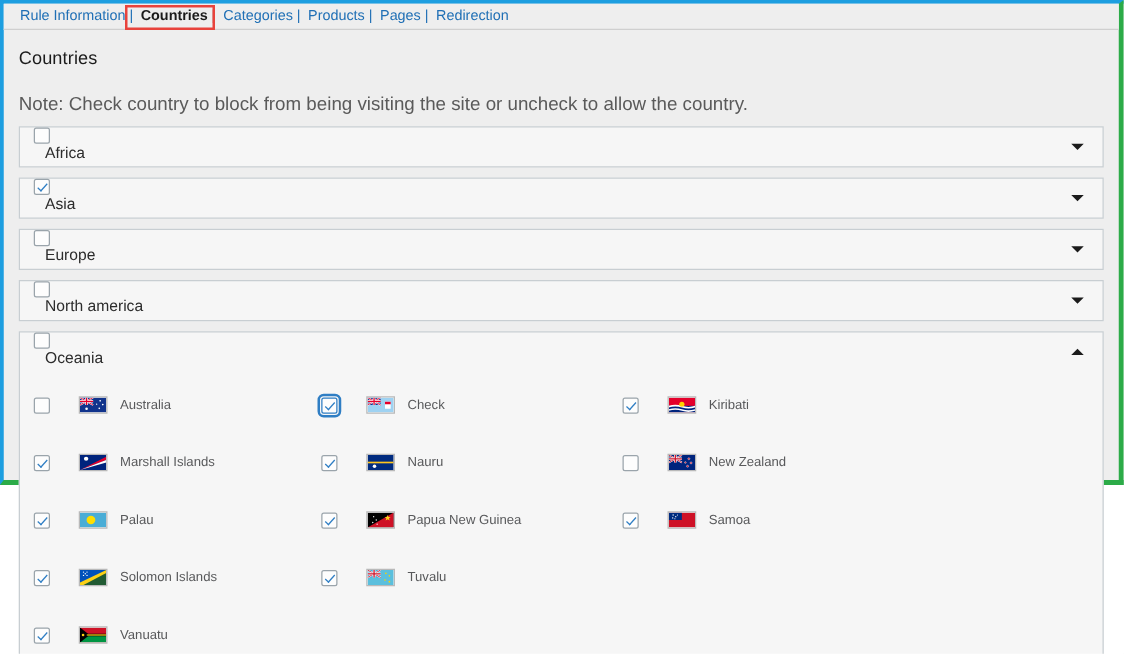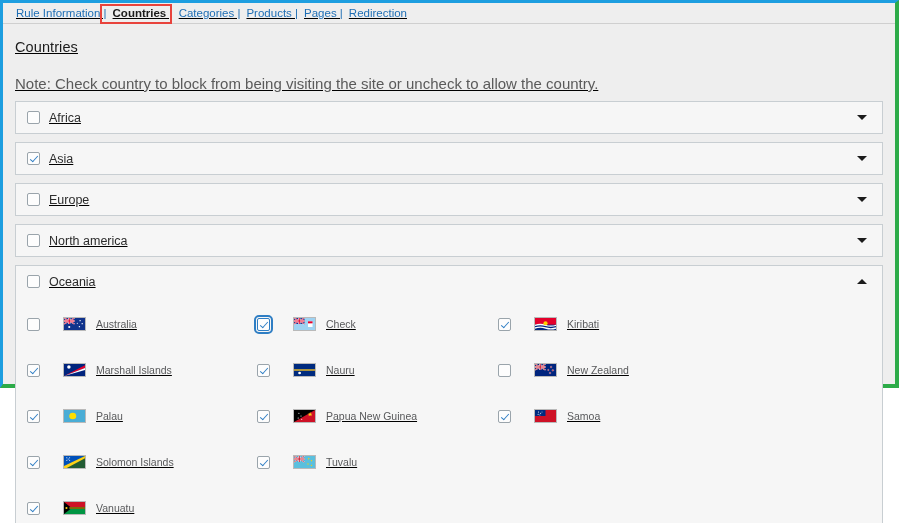--- a/index.html
+++ b/index.html
@@ -10,21 +10,20 @@
     overflow: hidden;
   }
   .window {
     position: relative;
     width: 899px; height: 388px;
     background: #eeeeee;
     border-top: 3px solid #1d9ee0;
     border-left: 3px solid #1d9ee0;
     border-right: 4px solid #2cab48;
     border-bottom: 4px solid #2cab48;
-    text-decoration: underline;
   }
   
   .tabbar {
     position: relative;
     height: 21px;
     padding-left: 10px;
     display: flex;
     align-items: center;
     border-bottom: 1px solid #cfcfcf;
     background: #eeeeee;
@@ -63,23 +62,24 @@
   .acc-wrap { padding: 0 12px; }
   .acc {
     position: relative;
     background: #f6f6f6;
     border: 1px solid #c8ced2;
     margin-bottom: 8px;
   }
   .acc-head {
     height: 31px;
     display: flex;
-    align-items: center;
+    align-items: flex-start;
     padding-left: 11px;
     cursor: pointer;
+    flex-direction: column;
   }
   .acc-label {
     font-size: 12.5px;
     color: #2c2c2c;
     margin-left: 9px;
   }
   .chev {
     position: absolute;
     right: 15px; top: 13px;
     width: 0; height: 0;

